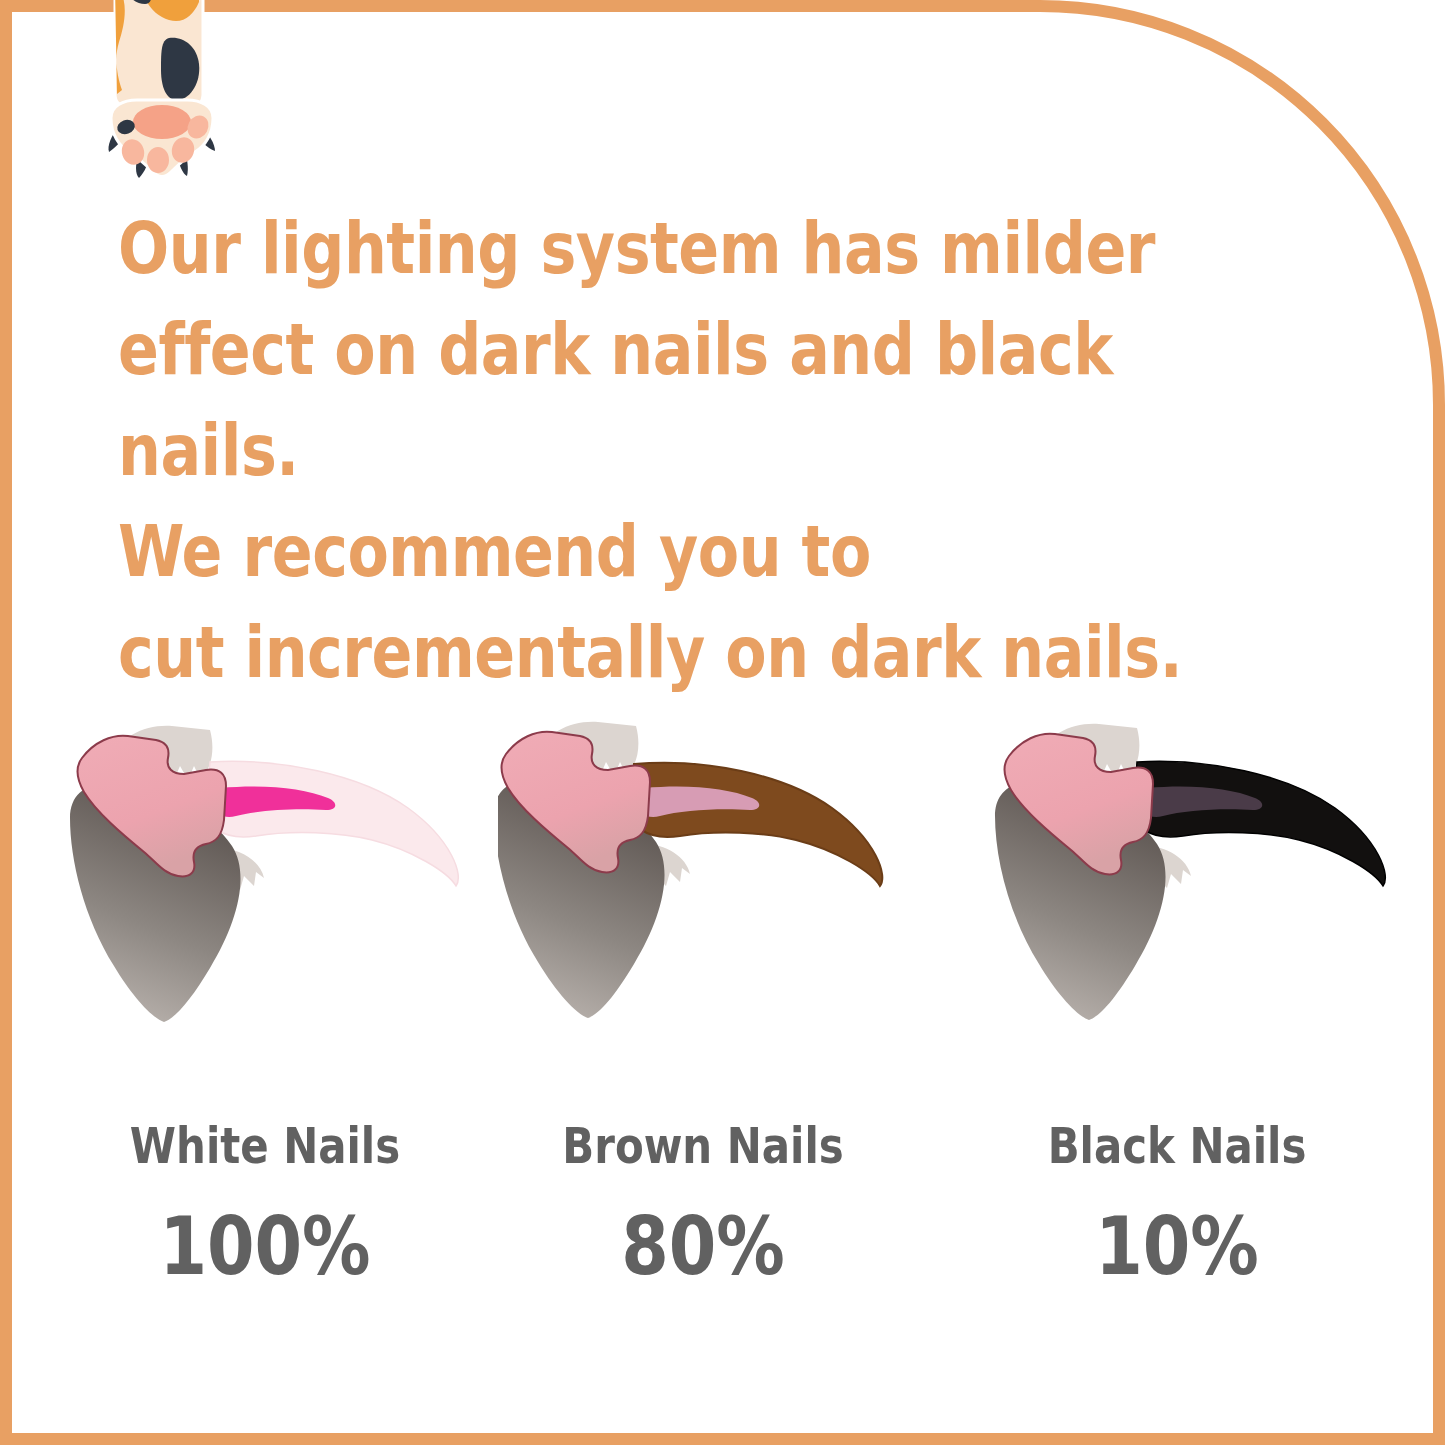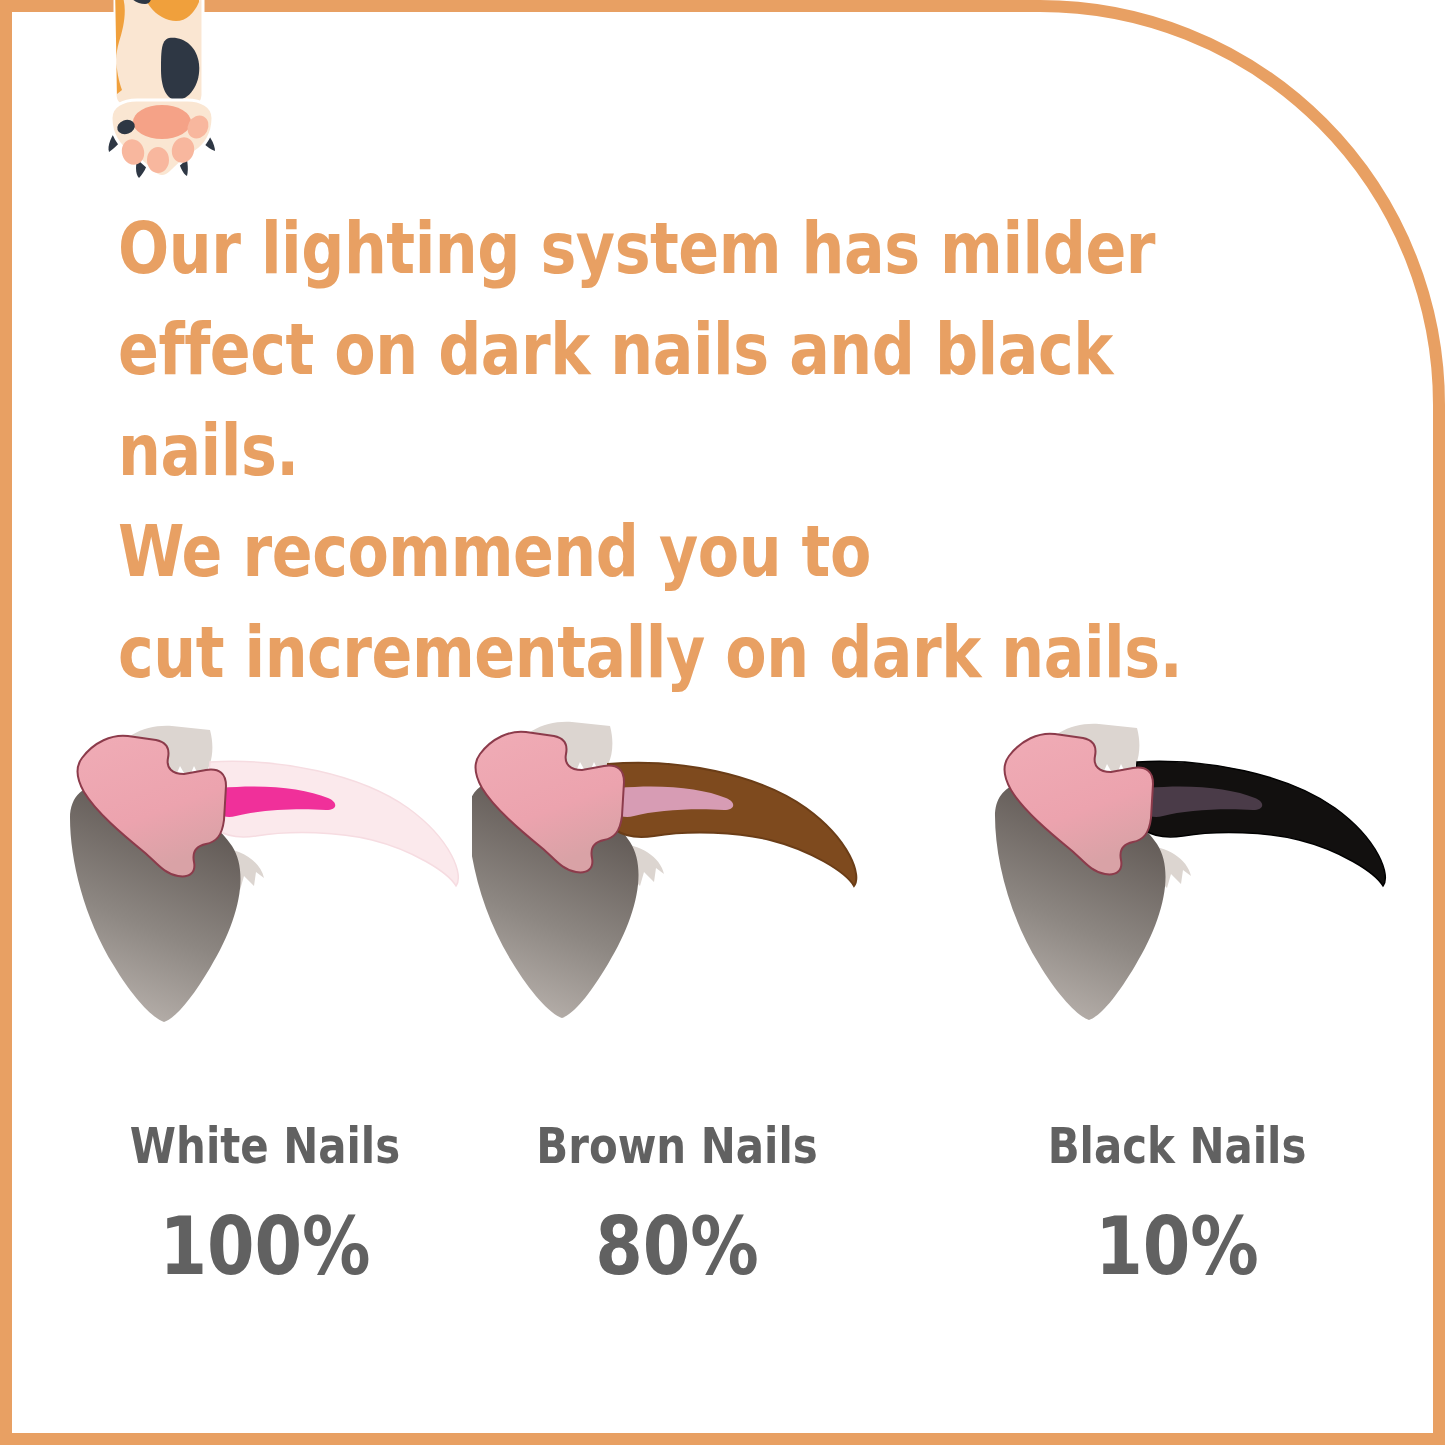--- a/index.html
+++ b/index.html
@@ -37,21 +37,21 @@
     font-stretch:condensed;
     transform:scaleX(0.93);
     transform-origin:left top;
     white-space:pre-line;
   }
 
   
   .cols{position:absolute;left:0;top:700px;width:1445px;height:660px;}
   .col{position:absolute;top:0;width:430px;height:660px;}
   .col-0{left:60px;}
-  .col-1{left:472px;}
+  .col-1{left:498px;}
   .col-2{left:977px;}
 
   .art{position:absolute;left:0;top:0;width:430px;height:340px;}
   .art svg{display:block;width:100%;height:100%;}
 
   .nail-label{
     position:absolute;left:0;width:430px;top:418px;
     text-align:center;
     color:#616161;
     font-family:"DejaVu Sans Condensed","Liberation Sans Narrow","Liberation Sans", sans-serif;

